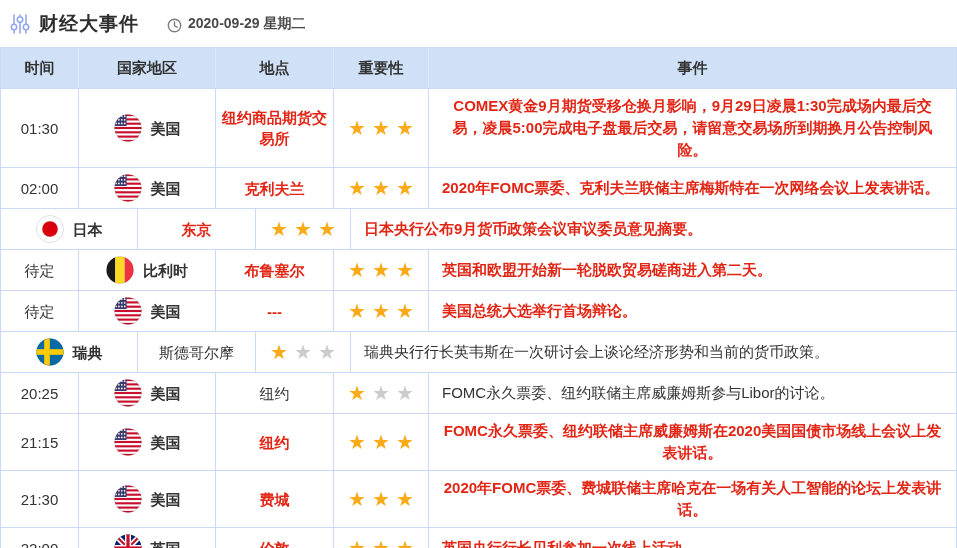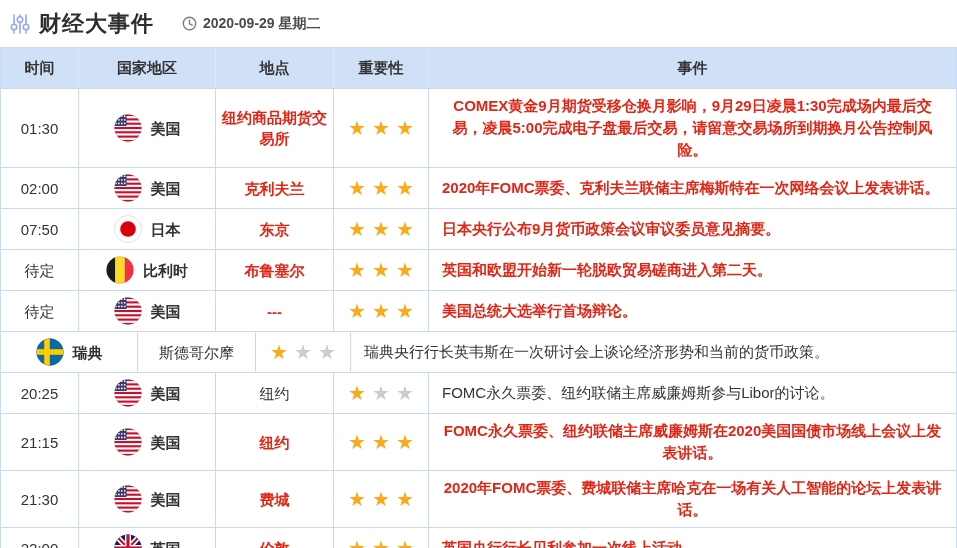--- a/index.html
+++ b/index.html
@@ -11,22 +11,22 @@
     --text:#333333;
   }
   *{box-sizing:border-box;margin:0;padding:0;}
   html,body{width:957px;height:548px;overflow:hidden;background:#fff;
     font-family:"Liberation Sans","DejaVu Sans",sans-serif;color:var(--text);}
   .app{width:957px;height:548px;overflow:hidden;}
 
   
   .titlebar{height:47px;display:flex;align-items:center;padding:0 10px;background:#fff;}
   .title-icon{width:20px;height:22px;display:inline-flex;align-items:center;}
-  .page-title{font-size:22px;font-weight:bold;color:#2e2e2e;margin-left:9px;letter-spacing:1px;}
-  .date-wrap{display:flex;align-items:center;gap:6px;margin-left:28px;
+  .page-title{font-size:19px;font-weight:bold;color:#2e2e2e;margin-left:9px;letter-spacing:1px;}
+  .date-wrap{display:flex;align-items:flex-end;gap:6px;margin-left:28px;
     font-size:14px;font-weight:bold;color:#4a4a4a;}
 
   
   .table{width:957px;border:1px solid var(--border);border-bottom:none;}
   .thead{display:flex;background:var(--header-bg);height:40px;}
   .th{display:flex;align-items:center;justify-content:center;
     font-size:15px;font-weight:bold;color:#333;border-right:1px solid #dde9fa;}
   .th:last-child{border-right:none;}
   .tr{display:flex;border-top:1px solid var(--border);background:#fff;}
   .thead + .tbody .tr:first-child{border-top:1px solid var(--border);}
@@ -177,21 +177,20 @@
       <div class="td c-loc">克利夫兰</div>
       <div class="td c-imp">
             <span class="star on">★</span>
             <span class="star on">★</span>
             <span class="star on">★</span>
           </div>
       <div class="td c-event">2020年FOMC票委、克利夫兰联储主席梅斯特在一次网络会议上发表讲话。</div>
     </div>
 
     <div class="tr hl">
-      <div class="td c-time">07:50</div>
       <div class="td c-country">
         <span class="flag">
               <svg width="28" height="28" viewBox="0 0 28 28">
                 <defs>
                   <clipPath id="clip-jp-2">
                     <circle cx="14" cy="14" r="13.5"></circle>
                   </clipPath>
                 </defs>
                 <g clip-path="url(#clip-jp-2)">
                   <rect width="28" height="28" fill="#ffffff"></rect>

